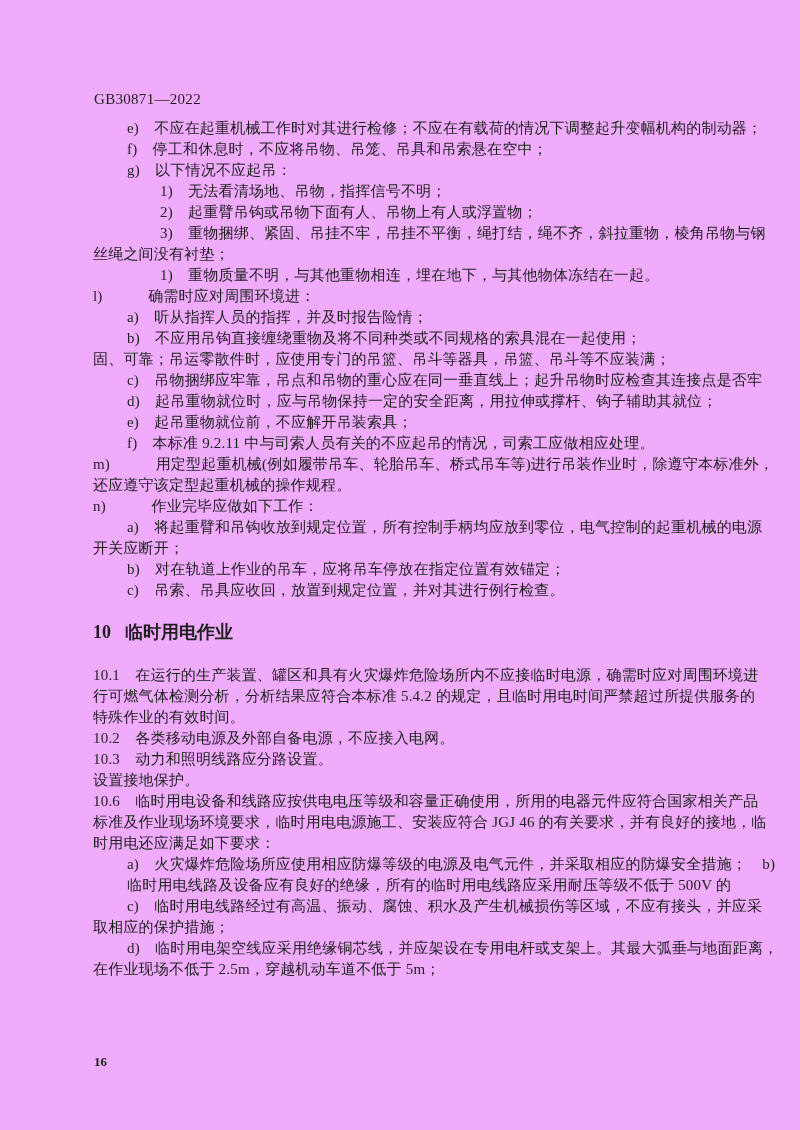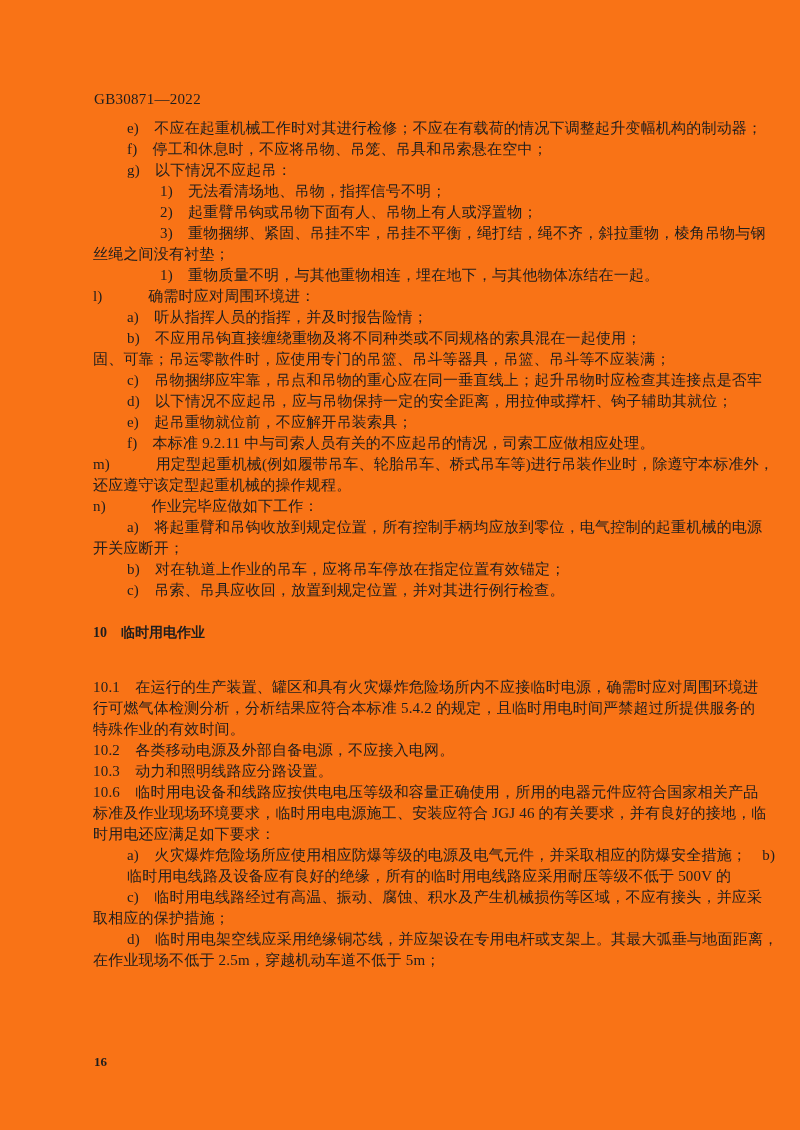--- a/index.html
+++ b/index.html
@@ -4,21 +4,21 @@
 <style>
   html, body {
     margin: 0;
     padding: 0;
     background: #ffffff;
   }
   .page {
     position: relative;
     width: 800px;
     height: 1130px;
-    background: #f97316;
+    background: #f0abfc;
     font-family: "Liberation Serif", serif;
     color: #1e1e1e;
     overflow: hidden;
   }
   .doc-header {
     position: absolute;
     left: 94px;
     top: 91px;
     font-size: 15px;
     letter-spacing: 0.3px;
@@ -33,22 +33,22 @@
   .line {
     font-size: 15px;
     line-height: 21px;
     white-space: nowrap;
     letter-spacing: 0.2px;
   }
   .ind0 { padding-left: 0; }
   .ind1 { padding-left: 34px; }
   .ind2 { padding-left: 67px; }
   .sec-heading {
-    margin: 21px 0 34px 0;
-    font-size: 14px;
+    margin: 21px 0 22px 0;
+    font-size: 18px;
     font-weight: bold;
     line-height: 21px;
     white-space: nowrap;
   }
   .sec-heading .sec-num {
     margin-right: 14px;
   }
   .page-number {
     position: absolute;
     left: 94px;
@@ -73,21 +73,21 @@
         <div class="line ind2">1)　无法看清场地、吊物，指挥信号不明；</div>
         <div class="line ind2">2)　起重臂吊钩或吊物下面有人、吊物上有人或浮置物；</div>
         <div class="line ind2">3)　重物捆绑、紧固、吊挂不牢，吊挂不平衡，绳打结，绳不齐，斜拉重物，棱角吊物与钢</div>
         <div class="line ind0">丝绳之间没有衬垫；</div>
         <div class="line ind2">1)　重物质量不明，与其他重物相连，埋在地下，与其他物体冻结在一起。</div>
         <div class="line ind0">l)　　　确需时应对周围环境进：</div>
         <div class="line ind1">a)　听从指挥人员的指挥，并及时报告险情；</div>
         <div class="line ind1">b)　不应用吊钩直接缠绕重物及将不同种类或不同规格的索具混在一起使用；</div>
         <div class="line ind0">固、可靠；吊运零散件时，应使用专门的吊篮、吊斗等器具，吊篮、吊斗等不应装满；</div>
         <div class="line ind1">c)　吊物捆绑应牢靠，吊点和吊物的重心应在同一垂直线上；起升吊物时应检查其连接点是否牢</div>
-        <div class="line ind1">d)　以下情况不应起吊，应与吊物保持一定的安全距离，用拉伸或撑杆、钩子辅助其就位；</div>
+        <div class="line ind1">d)　起吊重物就位时，应与吊物保持一定的安全距离，用拉伸或撑杆、钩子辅助其就位；</div>
         <div class="line ind1">e)　起吊重物就位前，不应解开吊装索具；</div>
         <div class="line ind1">f)　本标准 9.2.11 中与司索人员有关的不应起吊的情况，司索工应做相应处理。</div>
         <div class="line ind0">m)　　　用定型起重机械(例如履带吊车、轮胎吊车、桥式吊车等)进行吊装作业时，除遵守本标准外，</div>
         <div class="line ind0">还应遵守该定型起重机械的操作规程。</div>
         <div class="line ind0">n)　　　作业完毕应做如下工作：</div>
         <div class="line ind1">a)　将起重臂和吊钩收放到规定位置，所有控制手柄均应放到零位，电气控制的起重机械的电源</div>
         <div class="line ind0">开关应断开；</div>
         <div class="line ind1">b)　对在轨道上作业的吊车，应将吊车停放在指定位置有效锚定；</div>
         <div class="line ind1">c)　吊索、吊具应收回，放置到规定位置，并对其进行例行检查。</div>
       </div>
@@ -95,20 +95,21 @@
     <div class="sec-heading">
       <span class="sec-num">10</span><span>临时用电作业</span>
     </div>
 
     <div id="sec10-lines">
         <div class="line ind0">10.1　在运行的生产装置、罐区和具有火灾爆炸危险场所内不应接临时电源，确需时应对周围环境进</div>
         <div class="line ind0">行可燃气体检测分析，分析结果应符合本标准 5.4.2 的规定，且临时用电时间严禁超过所提供服务的</div>
         <div class="line ind0">特殊作业的有效时间。</div>
         <div class="line ind0">10.2　各类移动电源及外部自备电源，不应接入电网。</div>
         <div class="line ind0">10.3　动力和照明线路应分路设置。</div>
+        <div class="line ind0">设置接地保护。</div>
         <div class="line ind0">10.6　临时用电设备和线路应按供电电压等级和容量正确使用，所用的电器元件应符合国家相关产品</div>
         <div class="line ind0">标准及作业现场环境要求，临时用电电源施工、安装应符合 JGJ 46 的有关要求，并有良好的接地，临</div>
         <div class="line ind0">时用电还应满足如下要求：</div>
         <div class="line ind1">a)　火灾爆炸危险场所应使用相应防爆等级的电源及电气元件，并采取相应的防爆安全措施；　b)</div>
         <div class="line ind1">临时用电线路及设备应有良好的绝缘，所有的临时用电线路应采用耐压等级不低于 500V 的</div>
         <div class="line ind1">c)　临时用电线路经过有高温、振动、腐蚀、积水及产生机械损伤等区域，不应有接头，并应采</div>
         <div class="line ind0">取相应的保护措施；</div>
         <div class="line ind1">d)　临时用电架空线应采用绝缘铜芯线，并应架设在专用电杆或支架上。其最大弧垂与地面距离，</div>
         <div class="line ind0">在作业现场不低于 2.5m，穿越机动车道不低于 5m；</div>
       </div>

